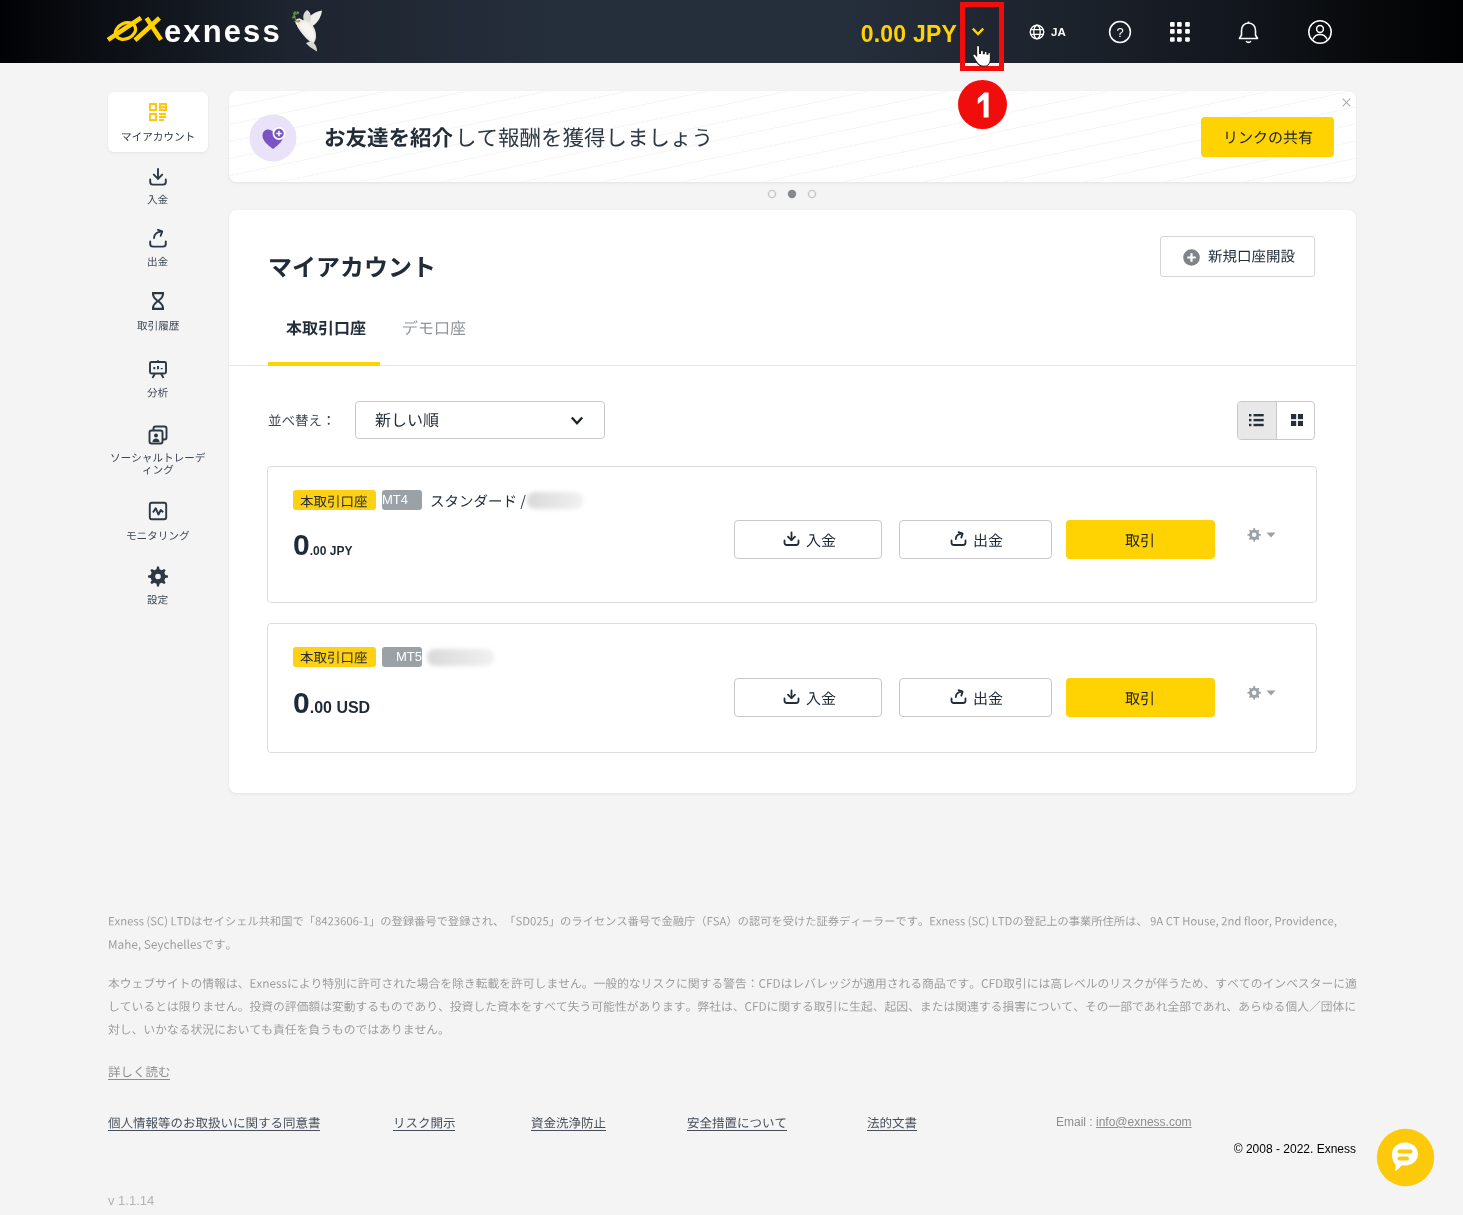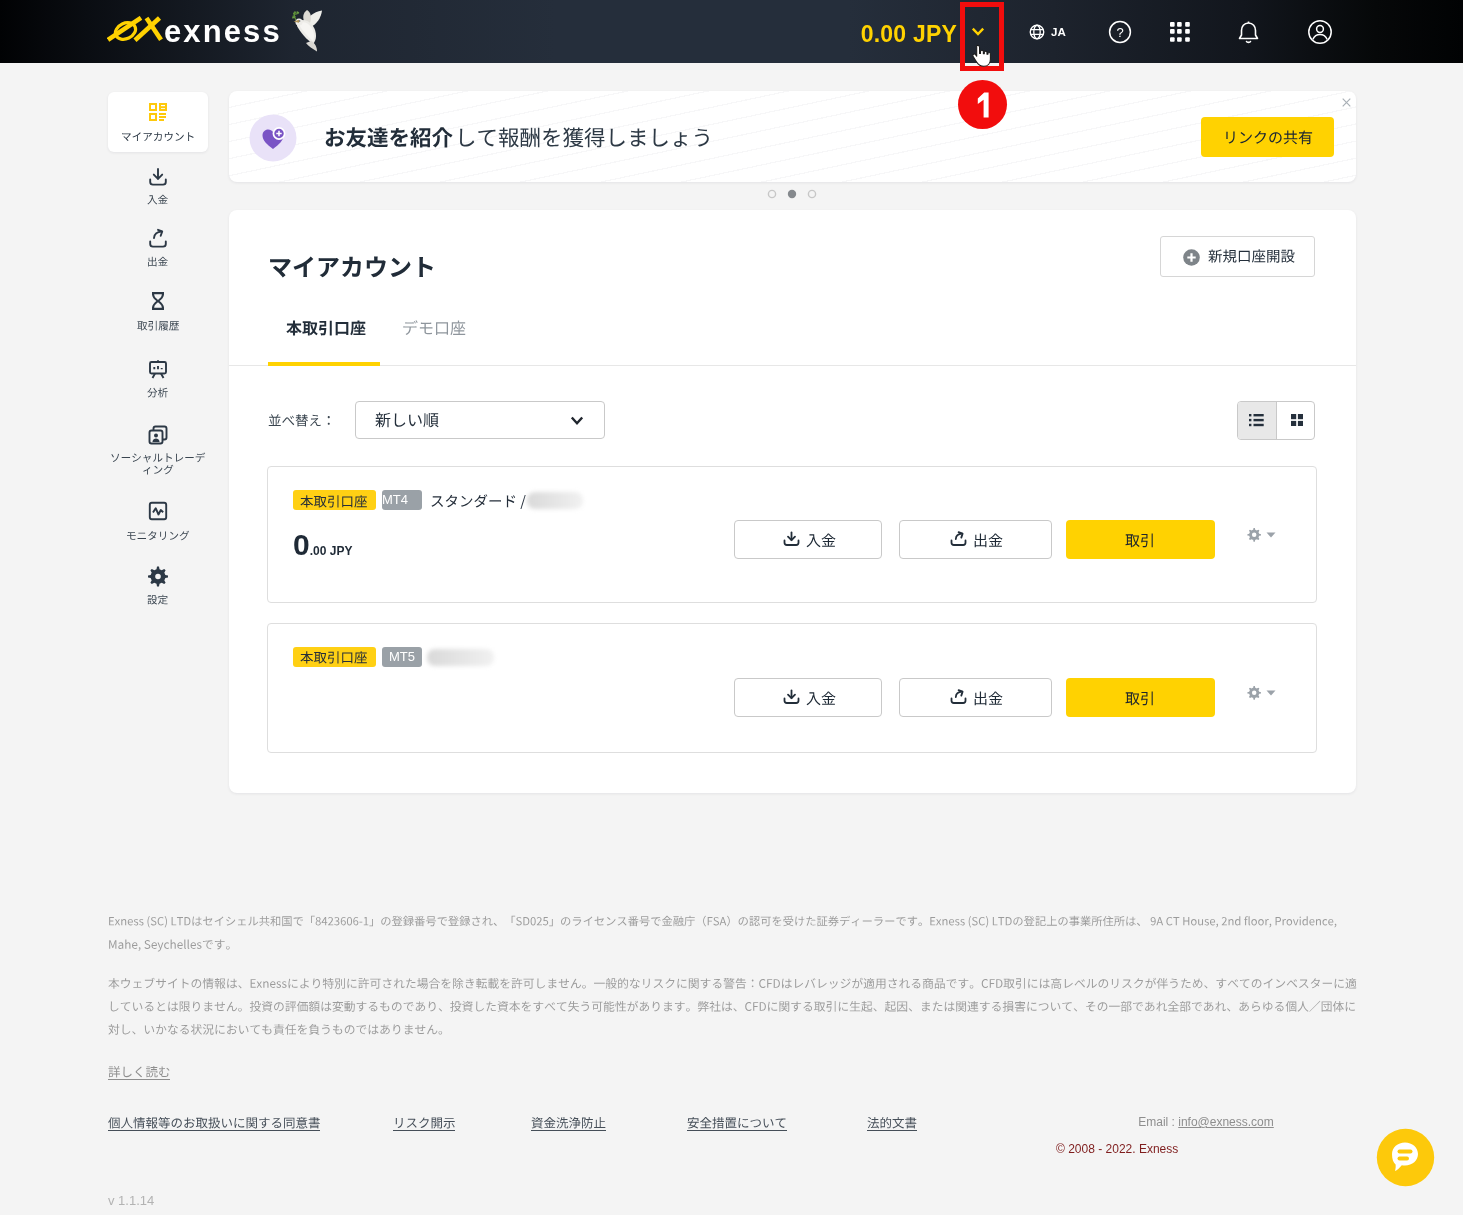--- a/index.html
+++ b/index.html
@@ -689,22 +689,23 @@
 <svg class="abs" style="left:300.4px;top:649.0px;overflow:visible" width="68" height="18">
       <g fill="#272f38" transform="translate(0,13.5) scale(0.05400,-0.05400)">
         <use href="#g75" x="0"></use>
         <use href="#g10" x="250"></use>
         <use href="#g11" x="500"></use>
         <use href="#g60" x="750"></use>
         <use href="#g61" x="1000"></use>
       </g>
     </svg>
 <div class="tag" style="left:382px;top:646.5px;width:40px;height:20px;background:#9aa1a7"></div>
-<div class="abs" style="left:382px;top:646.5px;width:40px;height:20px;color:#fff;font-size:13px;line-height:20px;text-align:center">MT5</div>
+<div class="abs" style="left:382px;top:646.5px;width:40px;height:20px;color:#fff;font-size:13px;line-height:20px;text-align:right">MT5</div>
 <div class="abs" style="left:427.0px;top:648.5px;width:67.0px;height:17px;border-radius:8px;background:linear-gradient(90deg,#d9d9d9,#f1f1f1);filter:blur(2px)"></div>
+<div class="abs" style="left:293px;top:685.0px;width:200px;height:36px;color:#1f2a36;font-size:30px;font-weight:bold;line-height:36px">0<span style="font-size:16px">.00 USD</span></div>
 <div class="btn obtn" style="left:733.5px;top:678.0px;width:148.5px;height:38.5px"></div>
 <svg class="abs" style="left:783px;top:689.0px" width="17" height="16" viewBox="0 0 17 16">
       <g stroke="#222d39" stroke-width="1.8" fill="none" stroke-linecap="round" stroke-linejoin="round">
 <path d="M8.5 1.5 L8.5 9"></path>
         <path d="M5 5.6 L8.5 9.2 L12 5.6"></path>
 <path d="M1.5 9.5 L1.5 11.8 C1.5 13.2 2.5 14 3.9 14 L13.1 14 C14.5 14 15.5 13.2 15.5 11.8 L15.5 9.5"></path>
       </g>
     </svg>
 <svg class="abs" style="left:806.0px;top:688.5px;overflow:visible" width="30" height="20">
       <g fill="#1f2a36" transform="translate(0,15.0) scale(0.06000,-0.06000)">
@@ -1246,22 +1247,22 @@
 <div class="abs" style="left:687px;top:1130px;width:100px;height:1px;background:#454e58"></div>
 <svg class="abs" style="left:867.0px;top:1114.5px;overflow:visible" width="50" height="17">
       <g fill="#454e58" transform="translate(0,12.5) scale(0.05000,-0.05000)">
         <use href="#g251" x="0"></use>
         <use href="#g211" x="250"></use>
         <use href="#g252" x="500"></use>
         <use href="#g242" x="750"></use>
       </g>
     </svg>
 <div class="abs" style="left:867px;top:1130px;width:50px;height:1px;background:#454e58"></div>
-<div class="abs" style="right:107px;top:1115px;width:300px;height:15px;text-align:center;color:#8e8e8e;font-size:12px;line-height:15px">Email : <span style="text-decoration:underline">info@exness.com</span></div>
-<div class="abs" style="right:107px;top:1142px;width:300px;height:15px;color:#7f1d1d;font-size:12px;line-height:15px">© 2008 - 2022. Exness</div>
+<div class="abs" style="right:107px;top:1115px;width:300px;height:15px;text-align:left;color:#8e8e8e;font-size:12px;line-height:15px">Email : <span style="text-decoration:underline">info@exness.com</span></div>
+<div class="abs" style="right:107px;top:1142px;width:300px;height:15px;text-align:right;color:#000000;font-size:12px;line-height:15px">© 2008 - 2022. Exness</div>
 <div class="abs" style="left:108px;top:1194px;width:100px;height:13px;color:#b3b3b3;font-size:13px;line-height:13px">v 1.1.14</div>
 <svg class="abs" style="left:1376px;top:1128px" width="59" height="59" viewBox="0 0 59 59">
 <circle cx="29.5" cy="29.5" r="28.7" fill="#fdc90b"></circle>
 <path d="M29 14.5 C36.3 14.5 42 19.5 42 26 C42 32.5 36.3 37.5 29 37.5 C27.9 37.5 26.8 37.4 25.8 37.2 C23.2 40.2 21.2 42 19 43 C19.7 40.6 19.8 38.5 19.6 36.4 C17.3 34.3 16 31.3 16 26 C16 19.5 21.7 14.5 29 14.5 Z" fill="#fff"></path>
 <rect x="21.5" y="21.5" width="15" height="4" rx="2" fill="#fdc90b"></rect>
 <rect x="21.5" y="28.5" width="11.5" height="4" rx="2" fill="#fdc90b"></rect>
 </svg>
 <div class="abs" style="left:959.5px;top:2px;width:44px;height:68.5px;border:5px solid #f20d0d"></div>
 <div class="abs" style="left:957.5px;top:79.5px;width:49.5px;height:49.5px;border-radius:50%;background:#f20d0d"></div>
 <svg class="abs" style="left:957.5px;top:79.5px" width="50" height="50" viewBox="0 0 50 50">

